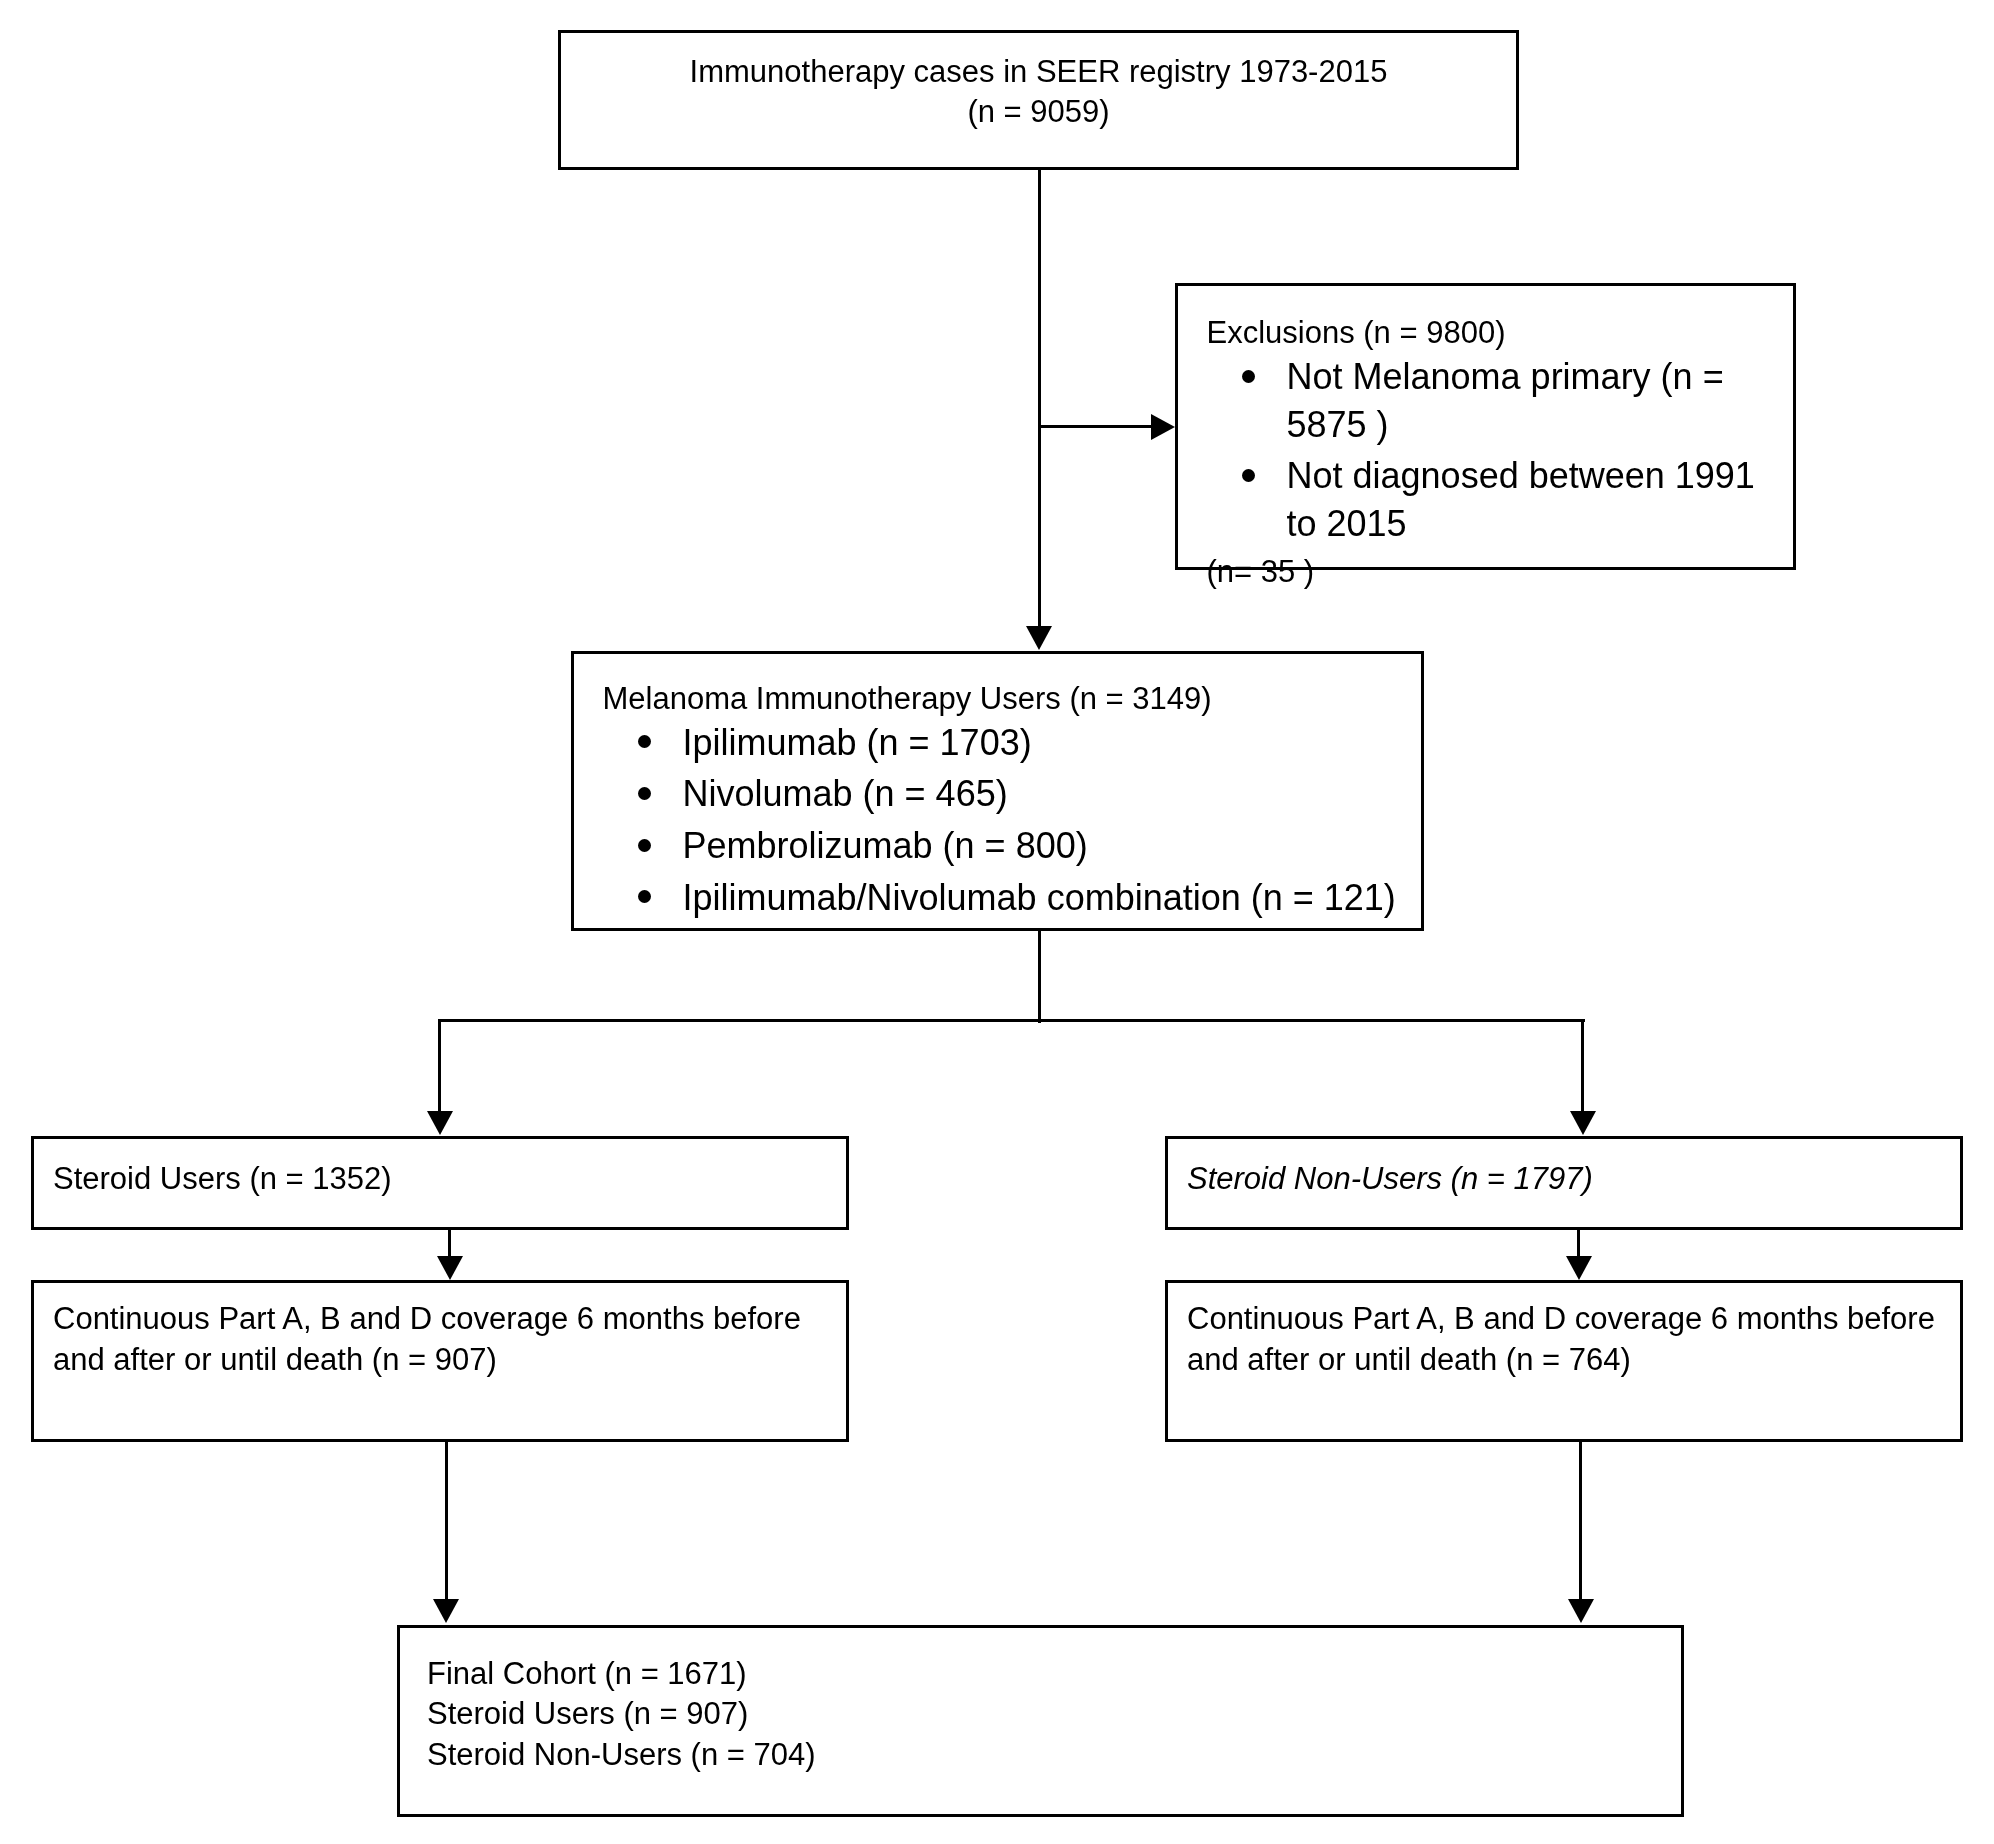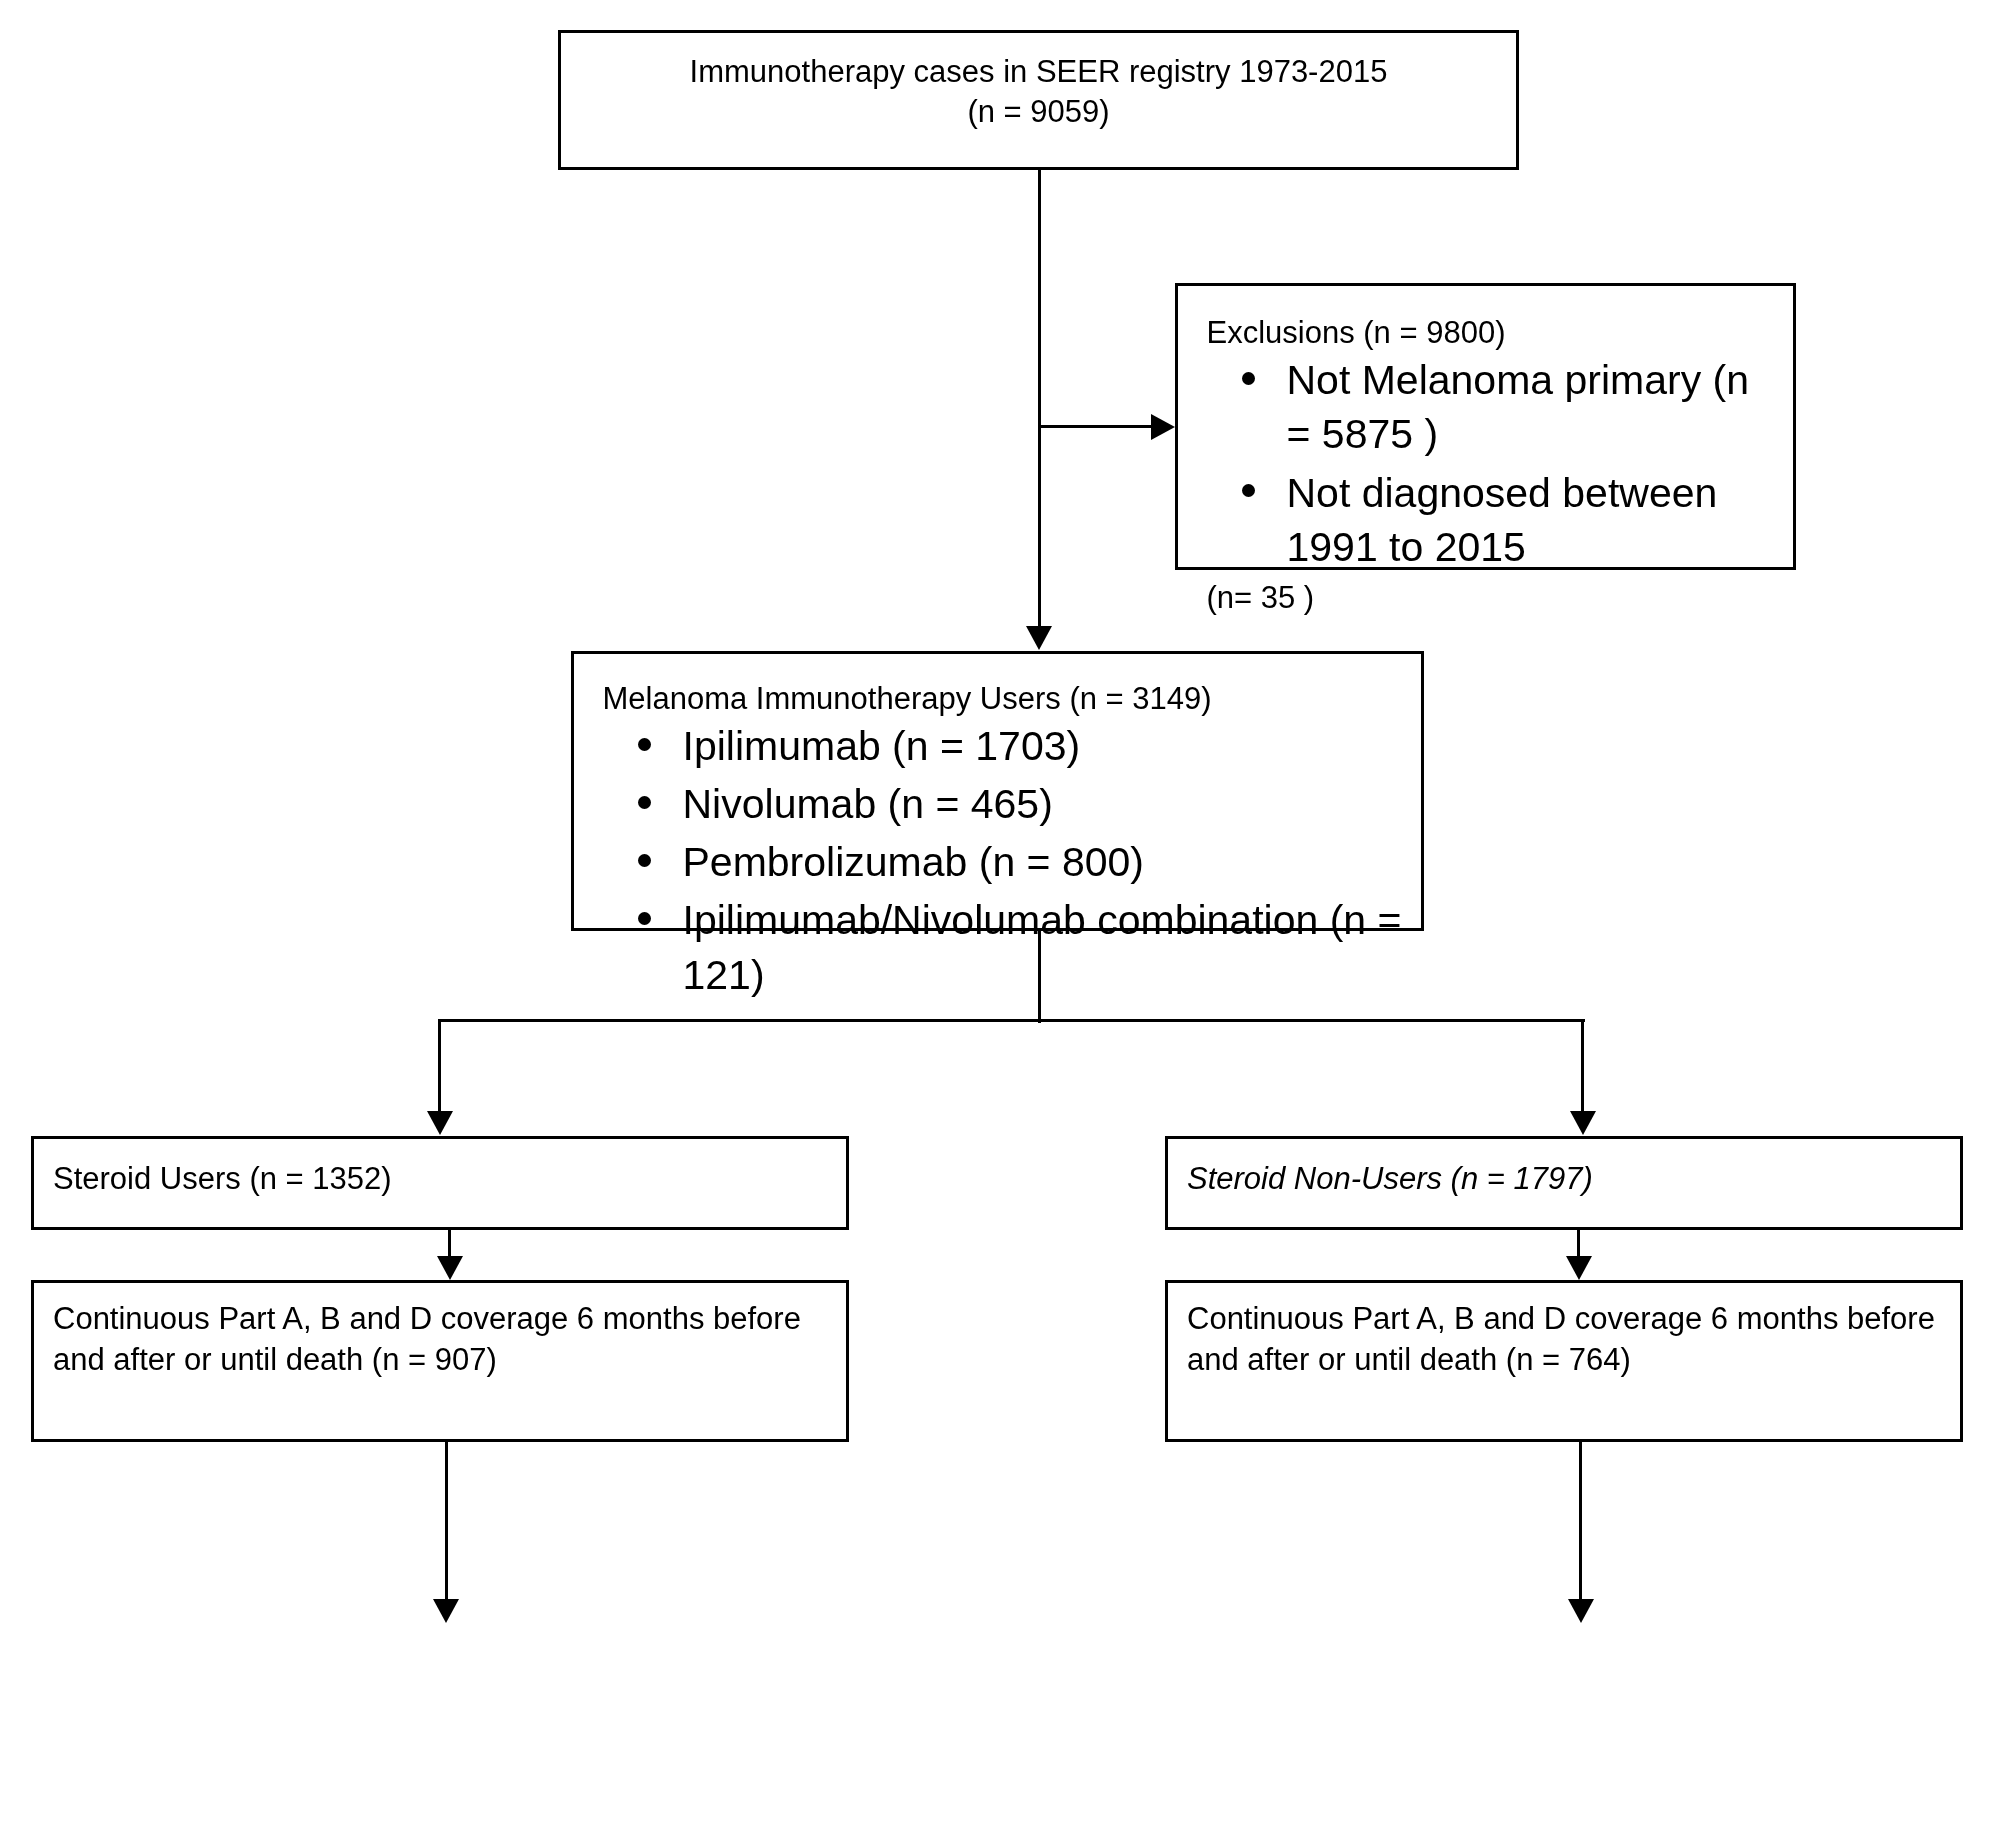--- a/index.html
+++ b/index.html
@@ -33,21 +33,21 @@
     white-space:pre-line;
   }
   .center{text-align:center;}
   ul.blist{
     list-style:none;
     margin:0;
     padding:0;
   }
   ul.blist li{
     position:relative;
-    font-size:41px;
+    font-size:36px;
     line-height:1.32;
     padding-left:80px;
     margin:0 0 4.1px 0;
   }
   ul.blist li .bullet{
     position:absolute;
     left:35px;
     top:0.46em;
     width:13px;
     height:13px;
@@ -146,20 +146,27 @@
       <div class="ttl">Continuous Part A, B and D coverage 6 months before and after or until death (n = 907)</div>
     </div>
   </div>
 
   <div class="node" style="left:1165px; top:1280px; width:798px; height:162px;">
     <div class="inner" style="top:16.3px; padding:0 17.7px 0 19px;">
       <div class="ttl">Continuous Part A, B and D coverage 6 months before and after or until death (n = 764)</div>
     </div>
   </div>
 
+  <div class="node" style="left:397px; top:1625px; width:1287px; height:192px;">
+    <div class="inner" style="top:26px; padding:0 17.7px 0 27px;">
+      <div class="line-blk">Final Cohort (n = 1671)</div>
+      <div class="line-blk">Steroid Users (n = 907)</div>
+      <div class="line-blk">Steroid Non-Users (n = 704)</div>
+    </div>
+  </div>
 
   <div class="vline" style="left:1038px; top:170px; height:456px;"></div>
   <div class="arrow-d" style="left:1026px; top:626px;"></div>
 
   <div class="hline" style="left:1038px; top:425px; width:114px;"></div>
   <div class="arrow-r" style="left:1151px; top:414px;"></div>
 
   <div class="vline" style="left:1038px; top:931px; height:92px;"></div>
   <div class="hline" style="left:438px; top:1019px; width:1147px;"></div>
   <div class="vline" style="left:438px; top:1019px; height:92px;"></div>

